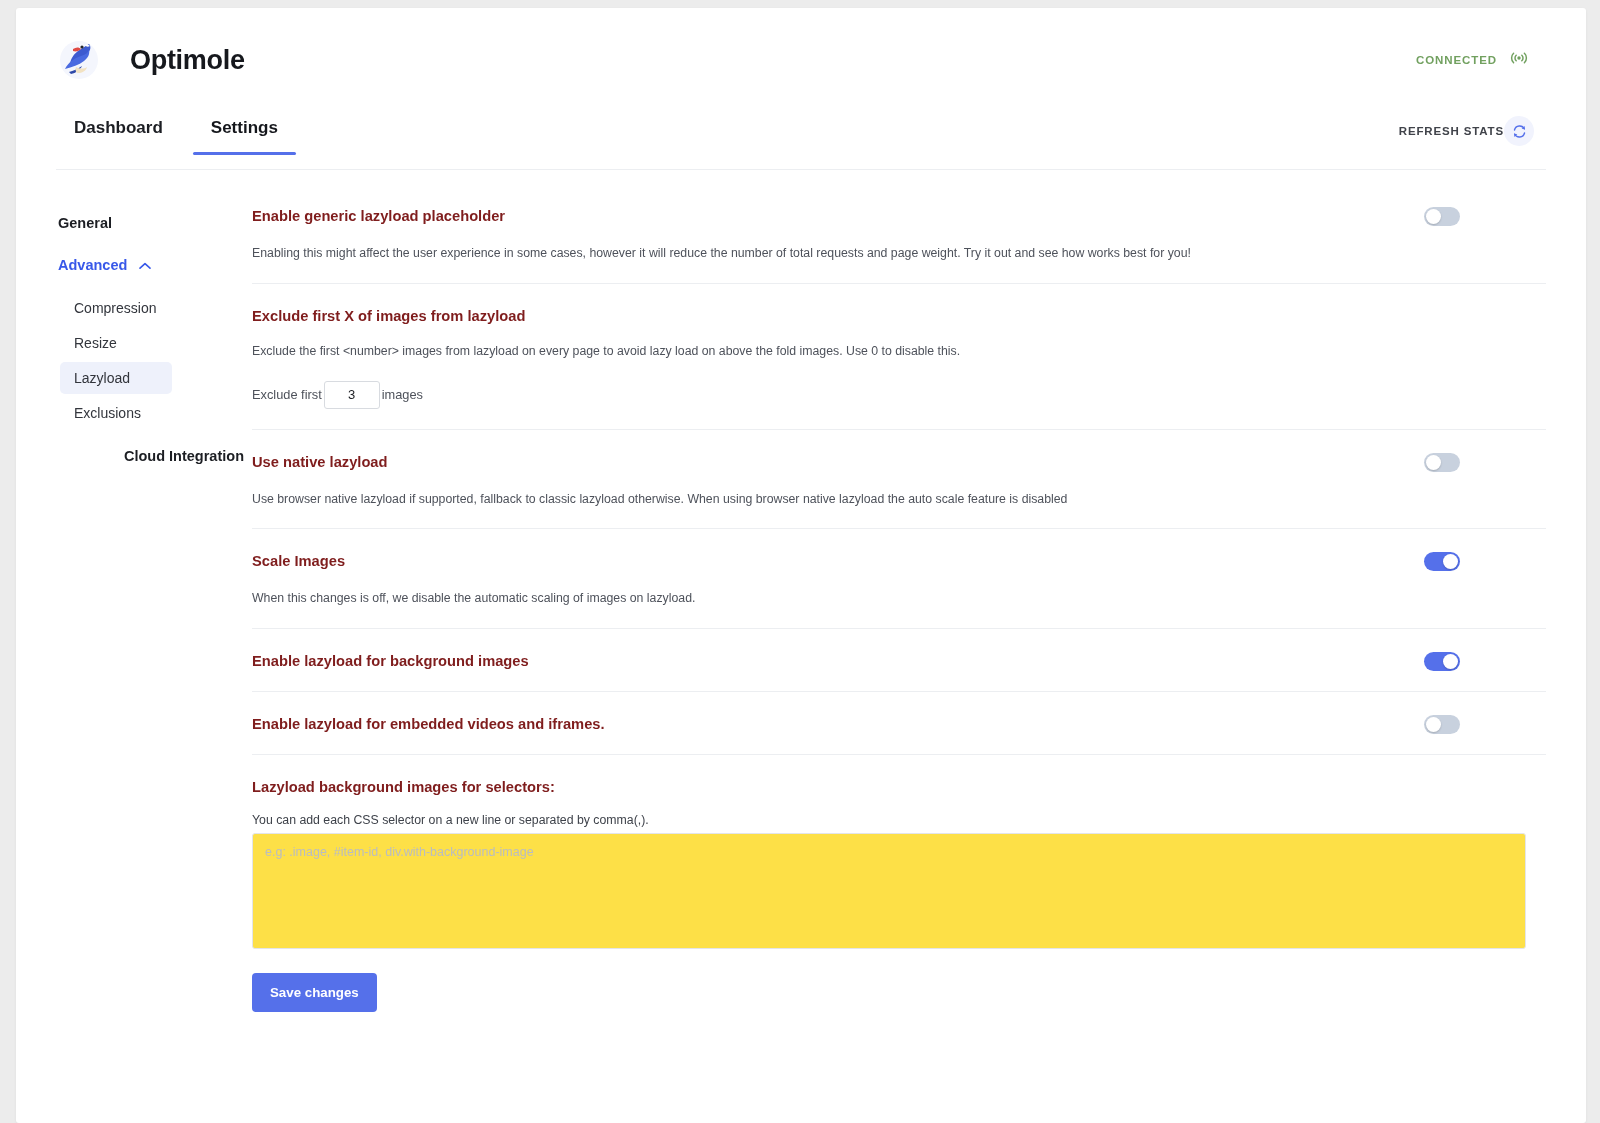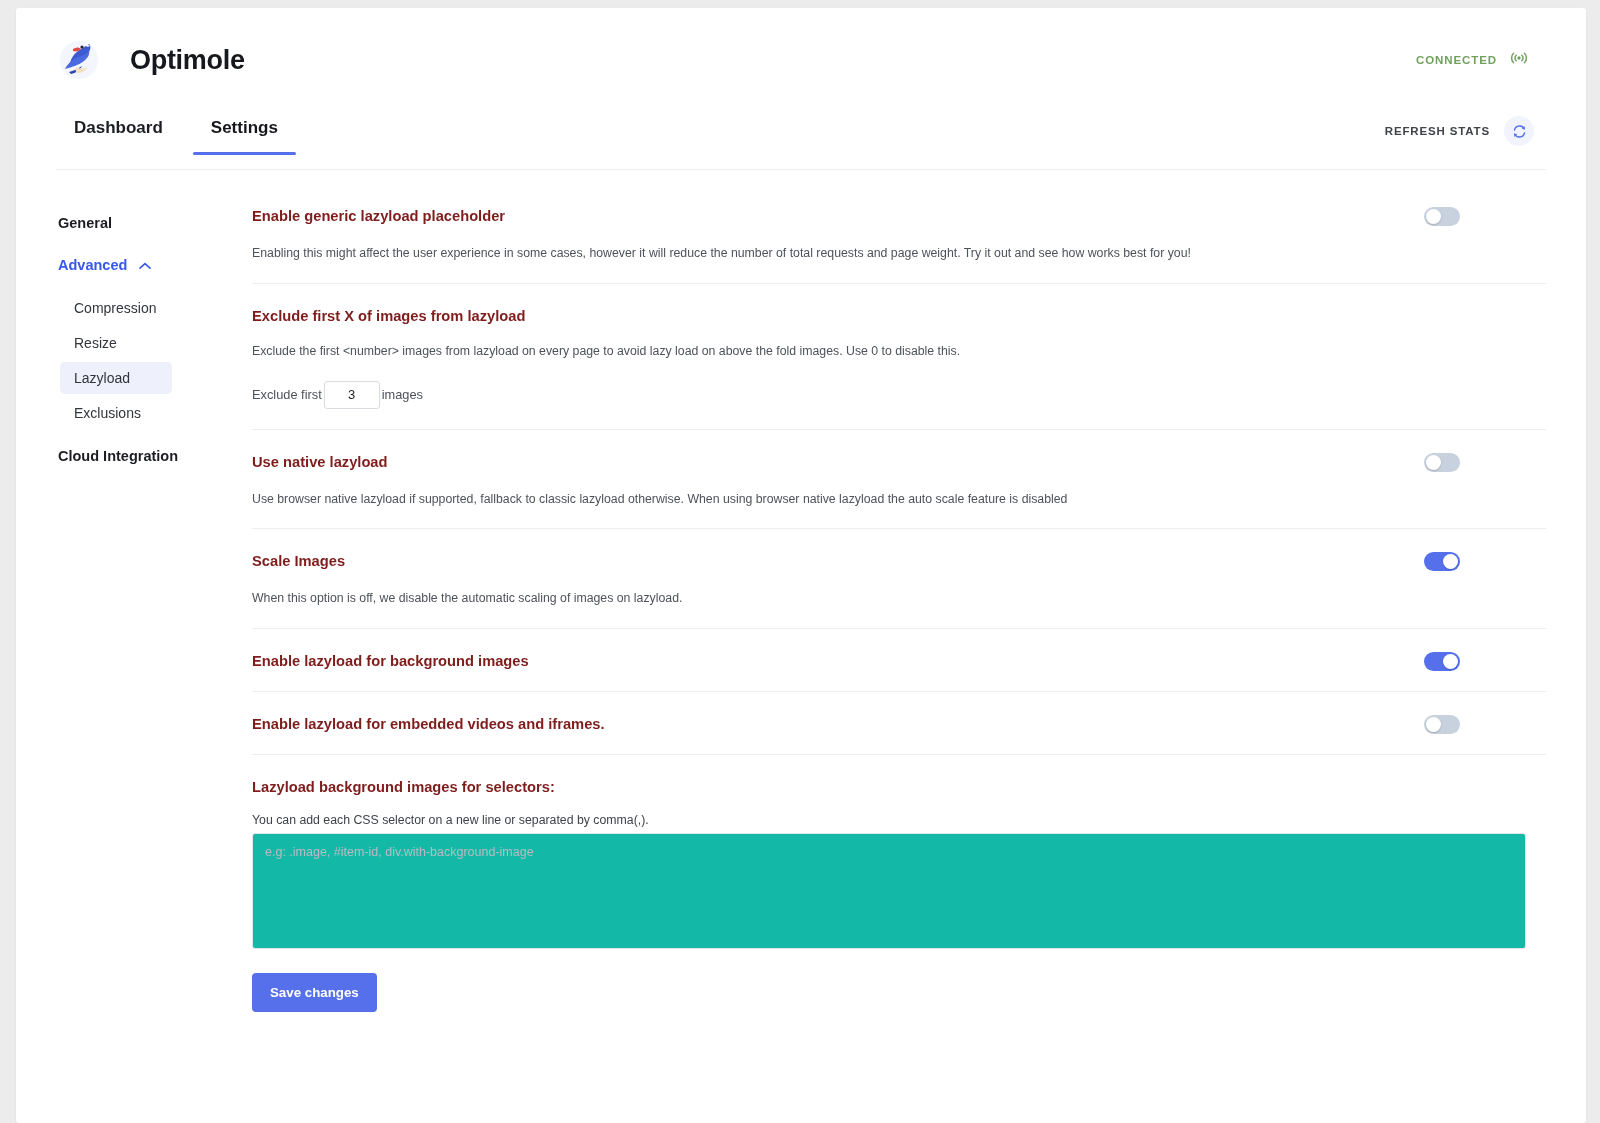--- a/index.html
+++ b/index.html
@@ -63,21 +63,21 @@
     margin-right: 12px;
   }
   .tab.active { color: #15171c; }
   .tab.active::after {
     content: ""; position: absolute;
     left: 0; right: 0; bottom: -1px;
     height: 3px; background: #5570ea; border-radius: 2px;
   }
   .refresh-wrap {
     position: absolute; right: 12px; top: 4px;
-    display: flex; align-items: center; gap: 14px;
+    display: flex; align-items: center; 
   }
   .refresh-label {
     font-size: 11.5px; font-weight: bold; letter-spacing: 0.85px;
     color: #40434a; text-transform: uppercase; cursor: pointer;
   }
   .refresh-btn {
     width: 30px; height: 30px; border-radius: 50%;
     background: #f1f3fd;
     display: flex; align-items: center; justify-content: center;
     cursor: pointer;
@@ -94,21 +94,21 @@
   .nav-top.accent { color: #3858e9; display: flex; align-items: center; gap: 12px; }
   .nav-sub {
     font-size: 14px; color: #32353c;
     padding: 8px 14px; margin: 3px 0 3px 4px;
     border-radius: 5px; cursor: pointer;
     width: 112px;
   }
   .nav-sub.selected { background: #eef1fb; }
   .nav-bottom {
     font-size: 14.5px; font-weight: bold; color: #1c1e23;
-    padding: 7px 2px; margin-top: 12px; cursor: pointer;
+    padding: 7px 2px; margin-top: 12px; cursor: pointer; text-align: right;
   }
 
   .content { flex: 1; padding-top: 14px; padding-left: 6px; }
 
   .setting-row { padding: 22px 0 20px 0; position: relative; }
   .setting-row + .setting-row { border-top: 1px solid #eceef1; }
   .setting-head {
     display: flex; align-items: flex-start; justify-content: space-between;
   }
   .setting-title {
@@ -149,21 +149,21 @@
   }
 
   
   .textarea-desc { font-size: 12.3px; color: #3e424a; margin-top: 18px; }
   .selector-textarea {
     display: block; width: 1274px; height: 116px; margin-top: 6px;
     border: 1px solid #e3e5e9; border-radius: 3px;
     padding: 11px 12px; resize: none; outline: none;
     font-size: 12.5px; color: #30333a;
     font-family: "Liberation Sans", sans-serif;
-    background: #14b8a6;
+    background: #fde047;
   }
   .selector-textarea::placeholder { color: #b9bcc2; }
 
   .save-btn {
     margin-top: 24px;
     background: #5570ea; color: #fff;
     border: none; border-radius: 4px;
     padding: 12px 18px;
     font-size: 13.3px; font-weight: bold;
     font-family: "Liberation Sans", sans-serif;
@@ -281,21 +281,21 @@
         <div class="setting-desc">Use browser native lazyload if supported, fallback to classic lazyload otherwise. When using browser native lazyload the auto scale feature is disabled</div>
       </div>
 
       <div class="setting-row">
         <div class="setting-head">
           <div class="setting-title">Scale Images</div>
           <div class="toggle on">
             <span class="knob"></span>
           </div>
         </div>
-        <div class="setting-desc">When this option is off, we disable the automatic scaling of images on lazyload.</div>
+        <div class="setting-desc">When this changes is off, we disable the automatic scaling of images on lazyload.</div>
       </div>
 
       <div class="setting-row">
         <div class="setting-head">
           <div class="setting-title">Enable lazyload for background images</div>
           <div class="toggle on">
             <span class="knob"></span>
           </div>
         </div>
       </div>

